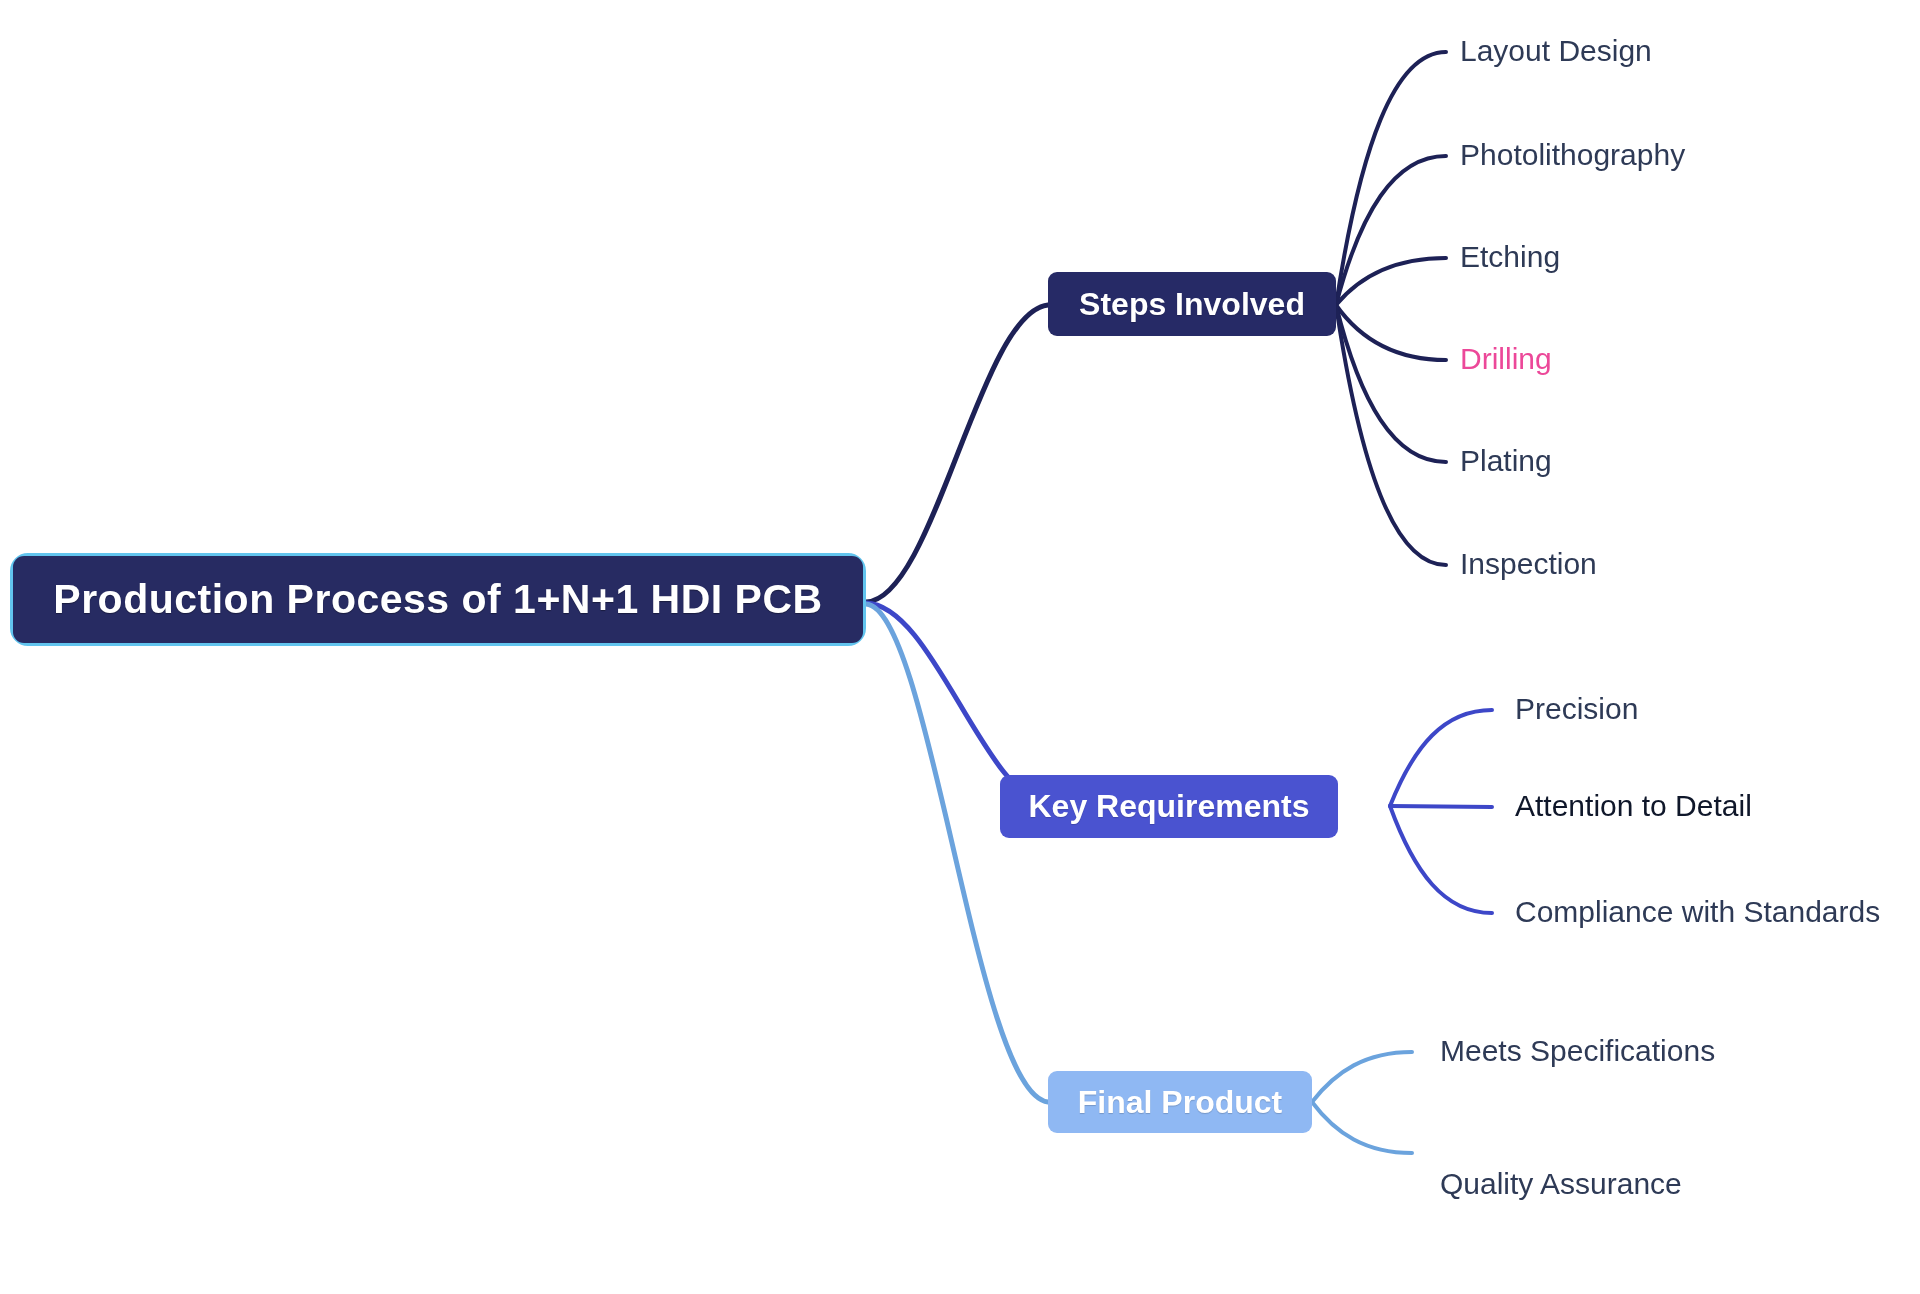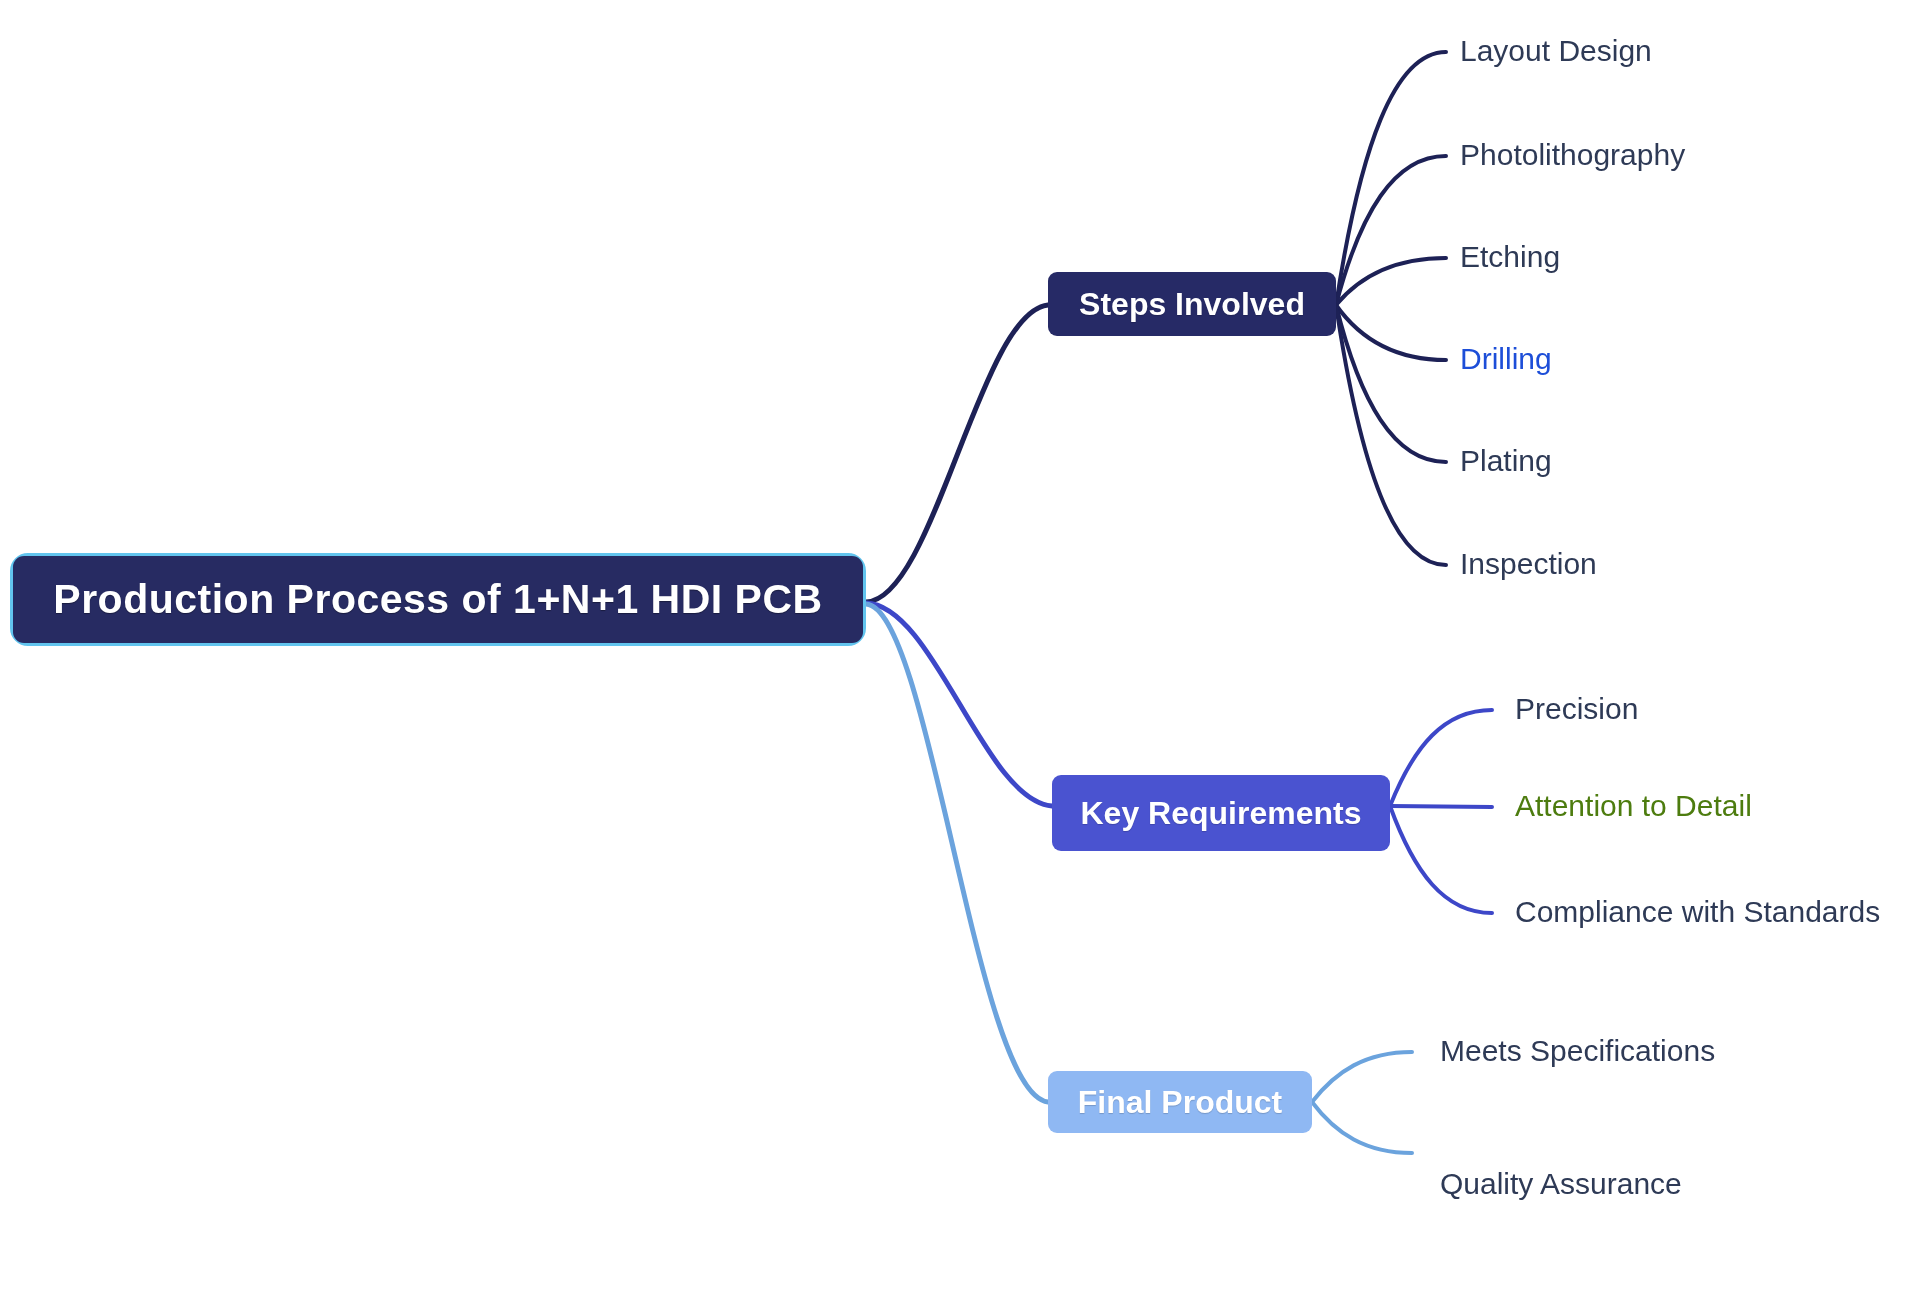--- a/index.html
+++ b/index.html
@@ -64,21 +64,21 @@
     box-sizing: border-box;
   }
   .branch-label {
     color: #ffffff;
     font-size: 32px;
     font-weight: 700;
     white-space: nowrap;
     text-shadow: 0 1px 1px rgba(0,0,0,0.18);
   }
   .node-steps   { left: 1048px; top: 272px; width: 288px; height: 64px; }
-  .node-keyreq  { left: 1052px; top: 775px; width: 338px; height: 76px; }
+  .node-keyreq  { left: 1000px; top: 775px; width: 338px; height: 63px; }
   .node-final   { left: 1048px; top: 1071px; width: 264px; height: 62px; }
   .leaf {
     position: absolute;
     transform: translateY(-52%);
     font-size: 30px;
     font-weight: 400;
     color: #2e3a56;
     white-space: nowrap;
   }
 </style>
@@ -122,24 +122,24 @@
     <span class="branch-label">Key Requirements</span>
   </div>
 
   <div class="branch-node node-final" style="background-color: rgb(143, 184, 243);">
     <span class="branch-label">Final Product</span>
   </div>
 
   <div class="leaf" style="left: 1460px; top: 52px; color: rgb(46, 58, 86);">Layout Design</div>
   <div class="leaf" style="left: 1460px; top: 156px; color: rgb(46, 58, 86);">Photolithography</div>
   <div class="leaf" style="left: 1460px; top: 258px; color: rgb(46, 58, 86);">Etching</div>
-  <div class="leaf" style="left: 1460px; top: 360px; color: #1d4ed8;">Drilling</div>
+  <div class="leaf" style="left: 1460px; top: 360px; color: #ec4899;">Drilling</div>
   <div class="leaf" style="left: 1460px; top: 462px; color: rgb(46, 58, 86);">Plating</div>
   <div class="leaf" style="left: 1460px; top: 565px; color: rgb(46, 58, 86);">Inspection</div>
 
   <div class="leaf" style="left: 1515px; top: 710px; color: rgb(46, 58, 86);">Precision</div>
-  <div class="leaf" style="left: 1515px; top: 807px; color: #4d7c0f;">Attention to Detail</div>
+  <div class="leaf" style="left: 1515px; top: 807px; color: #0f172a;">Attention to Detail</div>
   <div class="leaf" style="left: 1515px; top: 913px; color: rgb(46, 58, 86); text-align: center;">Compliance with Standards</div>
 
   <div class="leaf" style="left: 1440px; top: 1052px; color: rgb(46, 58, 86); text-align: right;">Meets Specifications</div>
   <div class="leaf" style="left: 1440px; top: 1153px; color: rgb(46, 58, 86); margin-top: 32px;">Quality Assurance</div>
 
 </div>
 
 </body></html>

